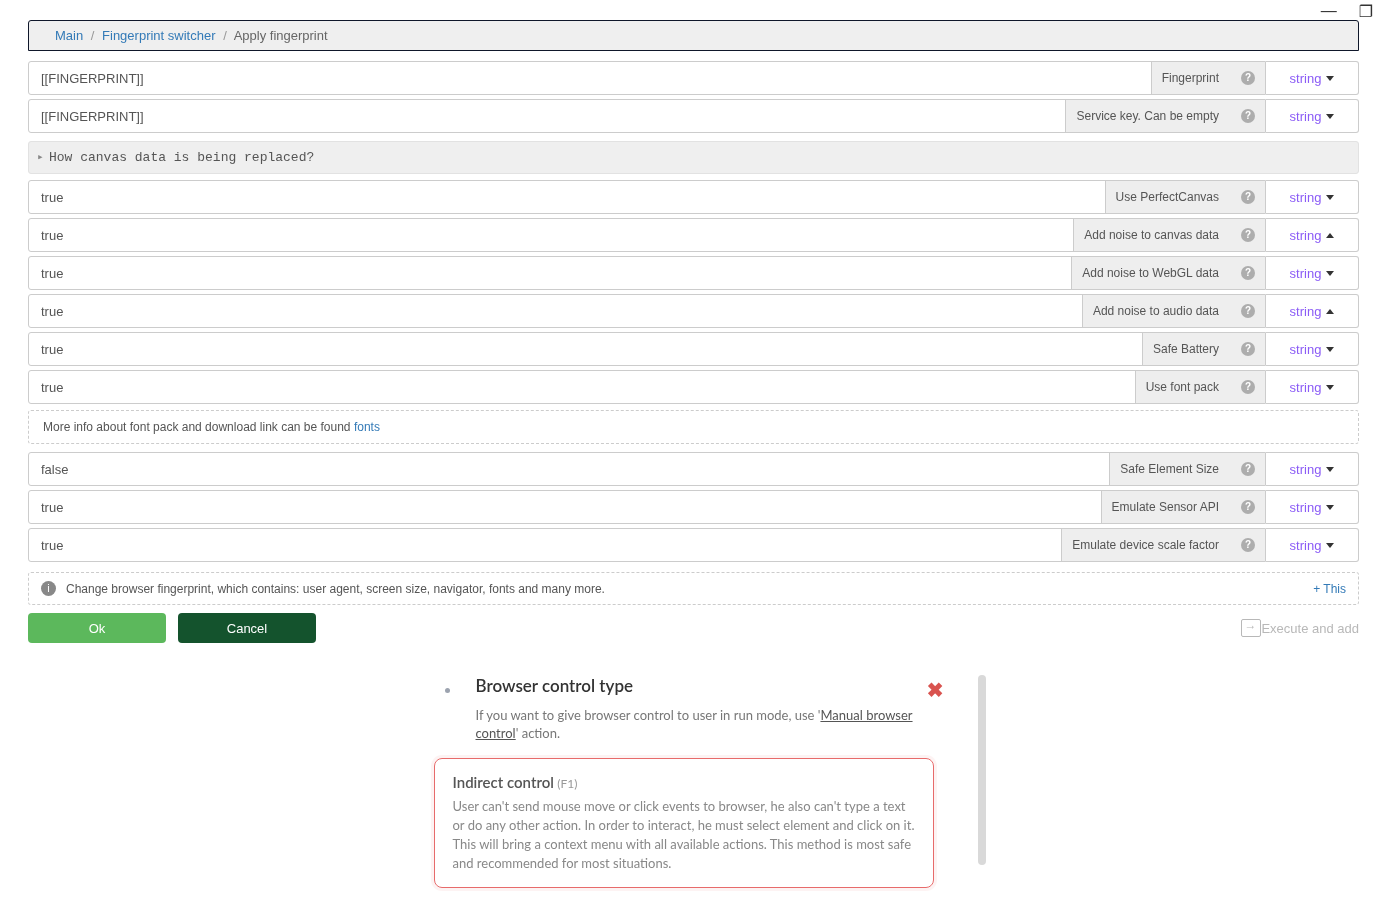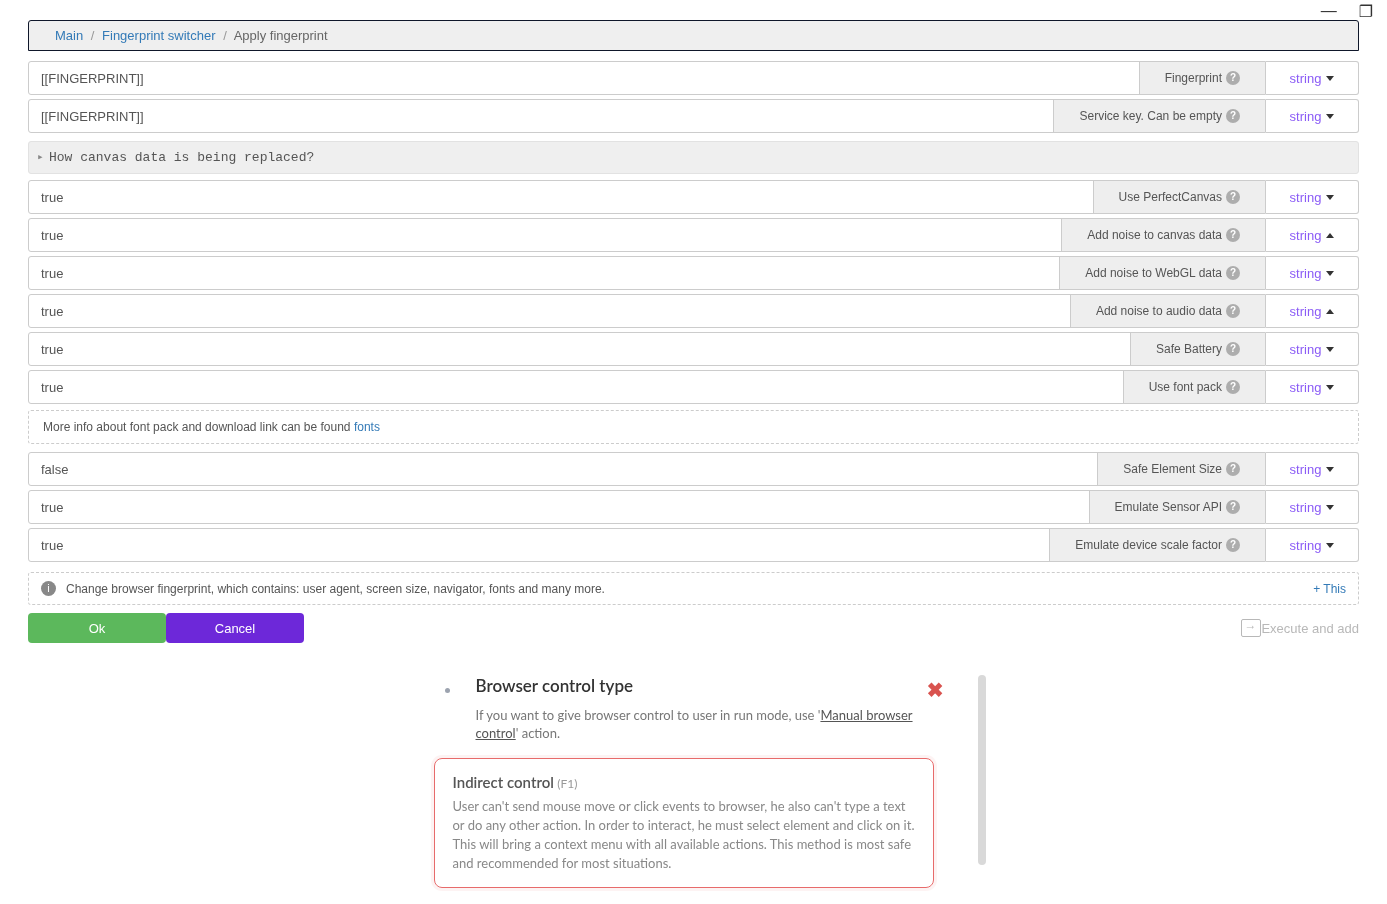--- a/index.html
+++ b/index.html
@@ -67,25 +67,25 @@
   padding: 0 12px;
   font-size: 13px;
   color: #555;
   outline: none;
 }
 .addon {
   display: flex;
   align-items: center;
   background: #eeeeee;
   border-left: 1px solid #ccc;
-  padding: 0 25px;
+  padding: 0 10px;
   font-size: 12px;
   color: #555;
   white-space: nowrap;
-  gap: 4px;
+  gap: 22px;
   justify-content: center;
 }
 .q-icon {
   display: inline-block;
   width: 14px;
   height: 14px;
   border-radius: 50%;
   background: #adadad;
   color: #fff;
   font-size: 10px;
@@ -185,22 +185,22 @@
   justify-content: center;
   height: 30px;
   border: none;
   border-radius: 4px;
   font-size: 13px;
   cursor: pointer;
   padding: 0 18px;
   min-width: 138px;
   color: #fff;
 }
-.btn-ok { background: #5cb85c; margin-right: 0; }
-.btn-cancel { background: #6d28d9; }
+.btn-ok { background: #5cb85c; margin-right: 12px; }
+.btn-cancel { background: #14532d; }
 .exec-add {
   margin-left: auto;
   color: #b8b8b8;
   font-size: 13px;
   display: flex;
   align-items: center;
   cursor: pointer;
 }
 .exec-icon {
   width: 18px;

